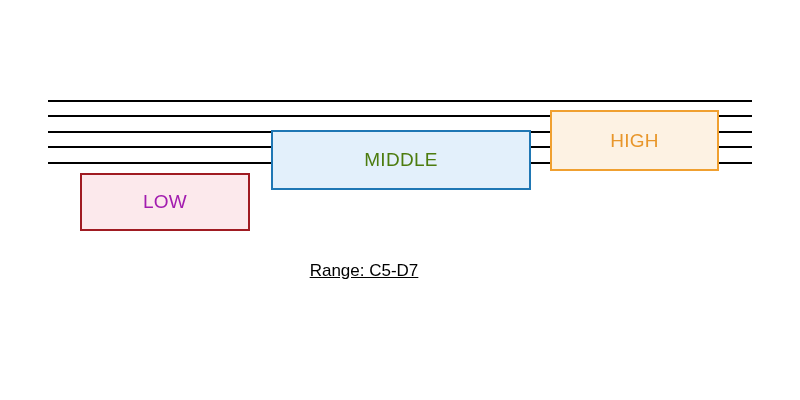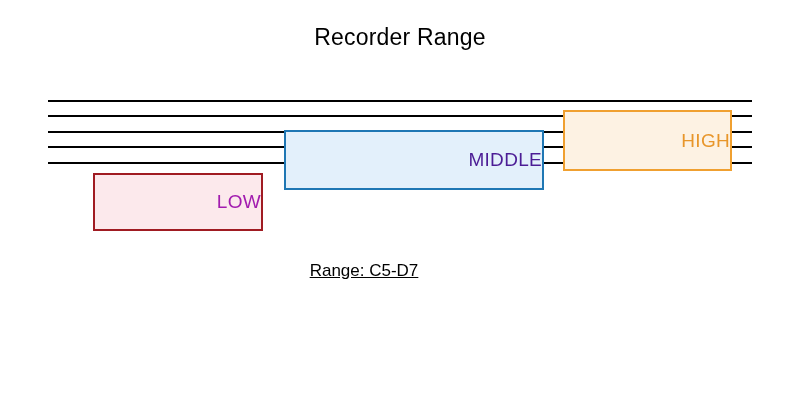--- a/index.html
+++ b/index.html
@@ -42,22 +42,21 @@
     height: 2px;
     background: #000000;
   }
   .range-box {
     position: absolute;
     box-sizing: border-box;
     border-style: solid;
     border-width: 2px;
     display: flex;
     align-items: center;
-    justify-content: flex-end;
-    margin-left: 13px;
+    justify-content: center;
   }
   .range-label {
     font-size: 19px;
     letter-spacing: 0.3px;
   }
   .caption {
     position: absolute;
     top: 259px;
     left: 0;
     width: 728px;
@@ -66,36 +65,35 @@
     color: #000000;
     line-height: 24px;
     text-decoration: underline;
   }
 </style>
 </head>
 <body>
 
 <div id="canvas">
 
-  <div class="title">Recorder Range</div>
 
   <div class="staff">
     <div class="staff-line" style="top:2px;"></div>
     <div class="staff-line" style="top:17px;"></div>
     <div class="staff-line" style="top:33px;"></div>
     <div class="staff-line" style="top:48px;"></div>
     <div class="staff-line" style="top:64px;"></div>
   </div>
 
   <div class="range-box" style="left:80px; top:173px; width:170px; height:58px; background:#fce9ec; border-color:#a01b22;">
     <span class="range-label" style="color:#a21caf;">LOW</span>
   </div>
 
   <div class="range-box" style="left:271px; top:130px; width:260px; height:60px; background:#e3f0fb; border-color:#1f77b4;">
-    <span class="range-label" style="color:#4c1d95;">MIDDLE</span>
+    <span class="range-label" style="color:#4d7c0f;">MIDDLE</span>
   </div>
 
   <div class="range-box" style="left:550px; top:110px; width:169px; height:61px; background:#fdf2e3; border-color:#f0a030;">
     <span class="range-label" style="color:#e8962a;">HIGH</span>
   </div>
 
   <div class="caption">Range: C5-D7</div>
 
 </div>
 

